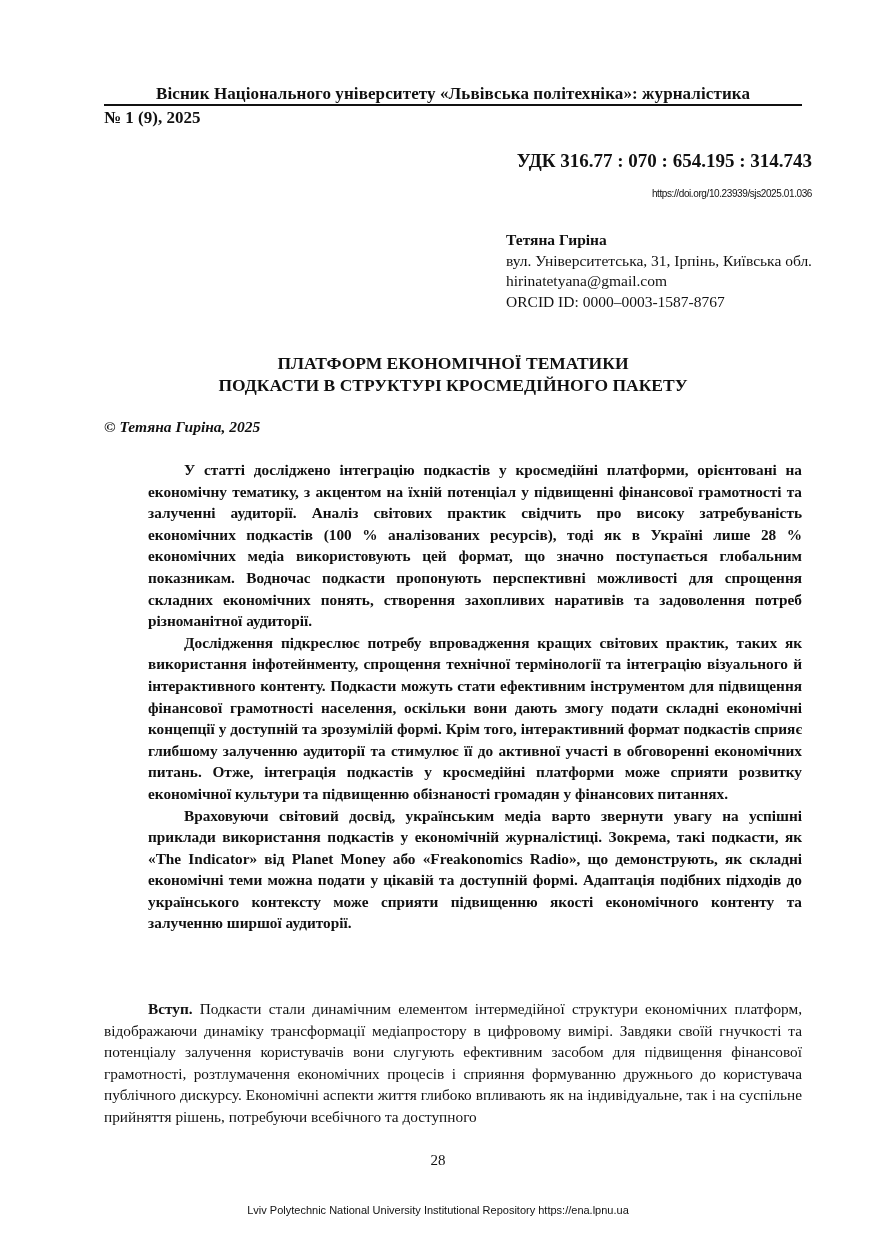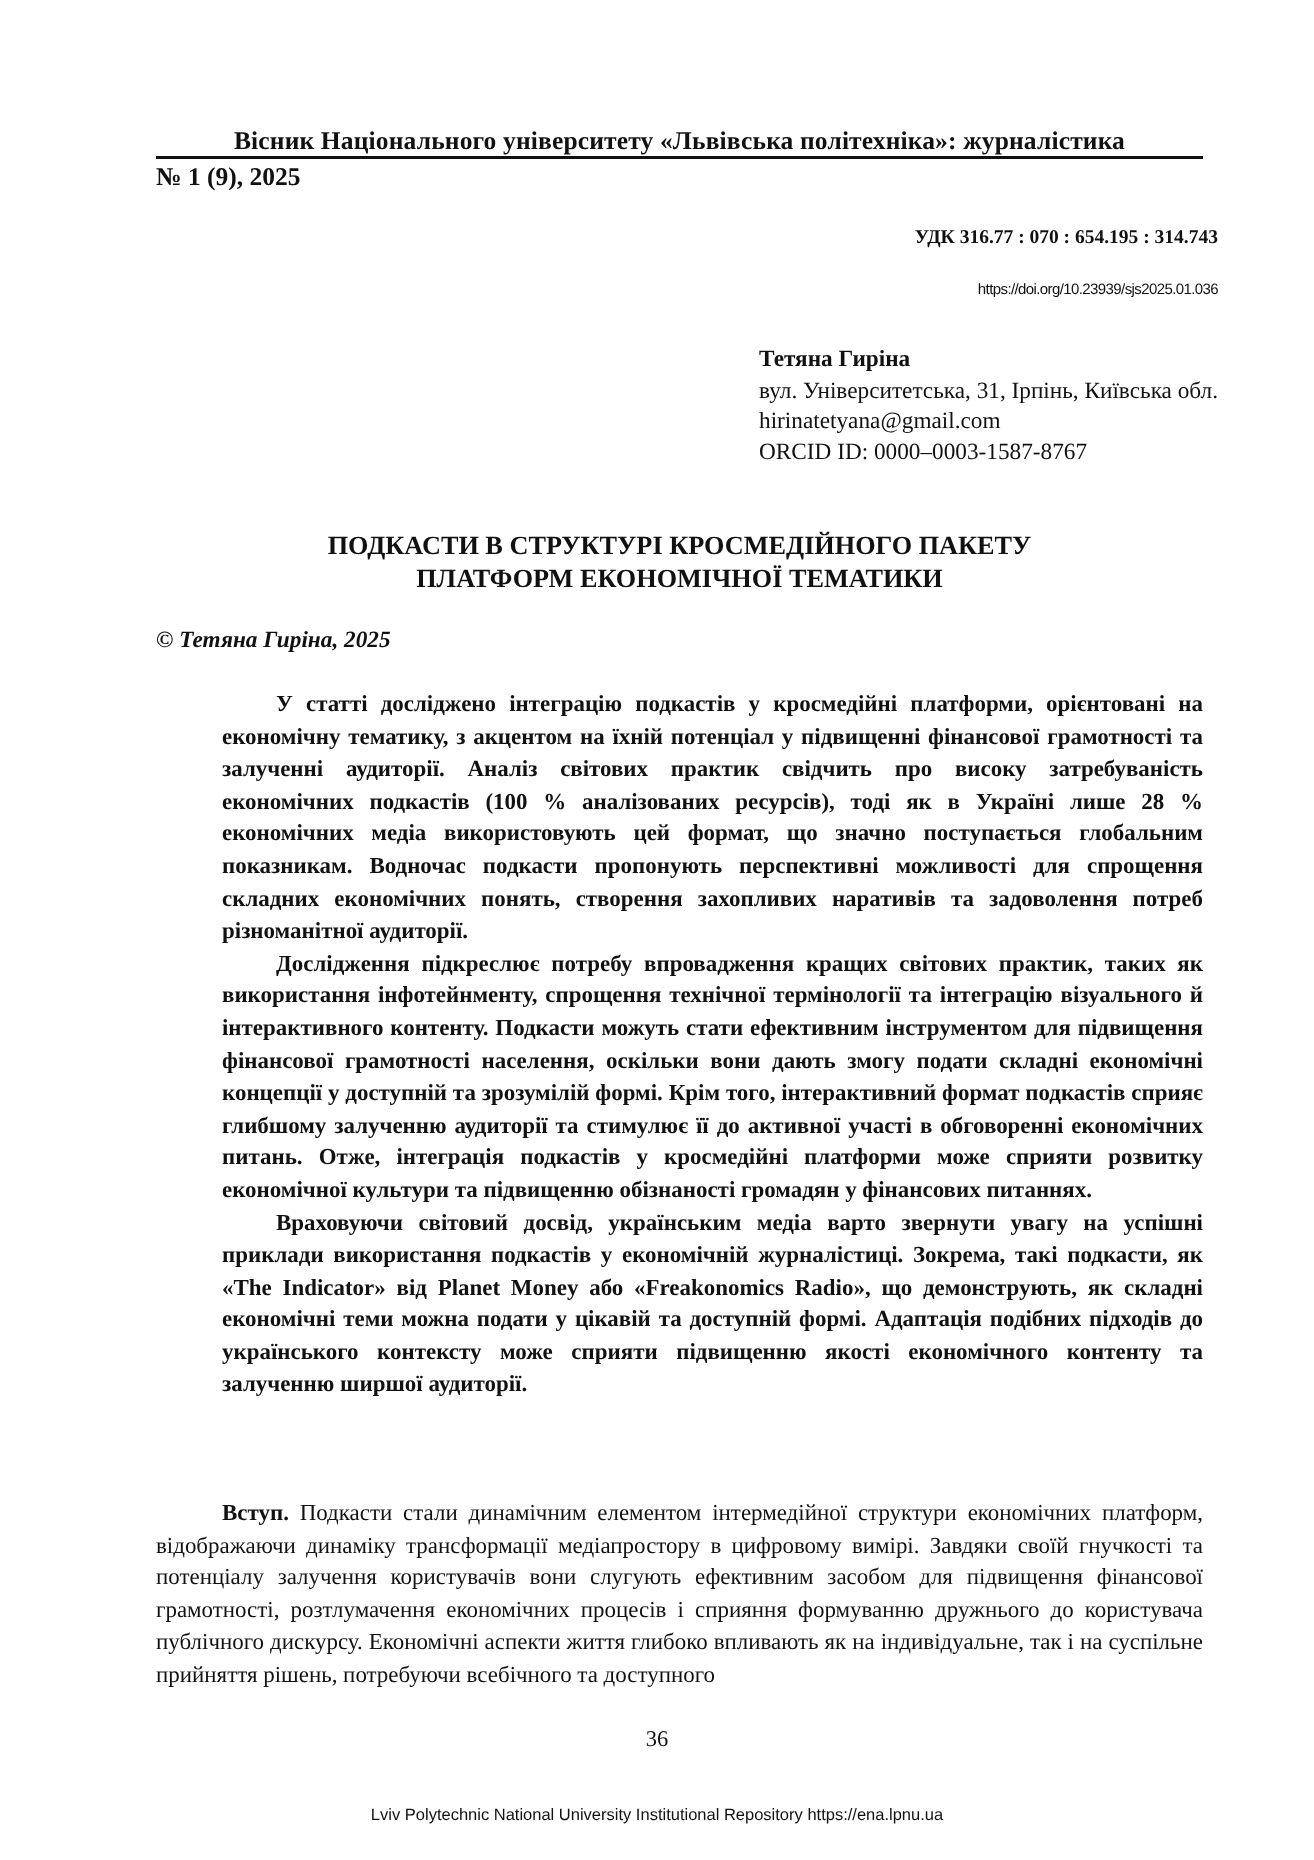--- a/index.html
+++ b/index.html
@@ -3,21 +3,21 @@
   <meta charset="utf-8">
   <style>
     html, body { margin: 0; padding: 0; background: #ffffff; }
     body { width: 876px; height: 1240px; position: relative; overflow: hidden; color: #111; font-family: "Liberation Serif", serif; }
     .page { position: absolute; left: 0; top: 0; width: 876px; height: 1240px; padding-left: 12px; }
 
     .journal-header { position: absolute; left: 104px; top: 84px; width: 698px; text-align: center; font-weight: bold; font-size: 17px; letter-spacing: 0.1px; }
     .header-rule { position: absolute; left: 104px; top: 104px; width: 698px; height: 0; border-top: 2px solid #111; }
     .issue { position: absolute; left: 104px; top: 108px; font-weight: bold; font-size: 17px; }
 
-    .udk { position: absolute; right: 76px; top: 150px; font-weight: bold; font-size: 13px; text-align: right; }
+    .udk { position: absolute; right: 76px; top: 150px; font-weight: bold; font-size: 19px; text-align: right; }
     .doi { position: absolute; right: 76px; top: 188px; font-size: 10px; text-align: right; font-family: "Liberation Sans Narrow", "Liberation Sans", sans-serif; letter-spacing: -0.4px; }
 
     .author-block { position: absolute; right: 76px; top: 230px; font-size: 15.5px; line-height: 20.5px; }
     .author-name { font-weight: bold; }
 
     .title { position: absolute; left: 104px; top: 352px; width: 698px; text-align: center; font-weight: bold; font-size: 17.5px; line-height: 22px; }
 
     .copyright { position: absolute; left: 104px; top: 418px; font-style: italic; font-size: 15.5px; font-weight: bold; }
 
     .abstract { position: absolute; left: 148px; top: 459px; width: 654px; font-weight: bold; font-size: 15.3px; line-height: 21.6px; text-align: justify; }
@@ -43,32 +43,32 @@
   <div class="doi">https://doi.org/10.23939/sjs2025.01.036</div>
 
   <div class="author-block">
     <div class="author-name">Тетяна Гиріна</div>
     <div>вул. Університетська, 31, Ірпінь, Київська обл.</div>
     <div>hirinatetyana@gmail.com</div>
     <div>ORCID ID: 0000–0003-1587-8767</div>
   </div>
 
   <div class="title">
+    <div>ПЛАТФОРМ ЕКОНОМІЧНОЇ ТЕМАТИКИ</div>
     <div>ПОДКАСТИ В СТРУКТУРІ КРОСМЕДІЙНОГО ПАКЕТУ</div>
-    <div>ПЛАТФОРМ ЕКОНОМІЧНОЇ ТЕМАТИКИ</div>
   </div>
 
   <div class="copyright">© Тетяна Гиріна, 2025</div>
 
   <div class="abstract">
     <p>У статті досліджено інтеграцію подкастів у кросмедійні платформи, орієнтовані на економічну тематику, з акцентом на їхній потенціал у підвищенні фінансової грамотності та залученні аудиторії. Аналіз світових практик свідчить про високу затребуваність економічних подкастів (100 % аналізованих ресурсів), тоді як в Україні лише 28 % економічних медіа використовують цей формат, що значно поступається глобальним показникам. Водночас подкасти пропонують перспективні можливості для спрощення складних економічних понять, створення захопливих наративів та задоволення потреб різноманітної аудиторії.</p>
     <p>Дослідження підкреслює потребу впровадження кращих світових практик, таких як використання інфотейнменту, спрощення технічної термінології та інтеграцію візуального й інтерактивного контенту. Подкасти можуть стати ефективним інструментом для підвищення фінансової грамотності населення, оскільки вони дають змогу подати складні економічні концепції у доступній та зрозумілій формі. Крім того, інтерактивний формат подкастів сприяє глибшому залученню аудиторії та стимулює її до активної участі в обговоренні економічних питань. Отже, інтеграція подкастів у кросмедійні платформи може сприяти розвитку економічної культури та підвищенню обізнаності громадян у фінансових питаннях.</p>
     <p>Враховуючи світовий досвід, українським медіа варто звернути увагу на успішні приклади використання подкастів у економічній журналістиці. Зокрема, такі подкасти, як «The Indicator» від Planet Money або «Freakonomics Radio», що демонструють, як складні економічні теми можна подати у цікавій та доступній формі. Адаптація подібних підходів до українського контексту може сприяти підвищенню якості економічного контенту та залученню ширшої аудиторії.</p>
   </div>
 
   <div class="intro">
     <p><span class="lead">Вступ.</span><span> Подкасти стали динамічним елементом інтермедійної структури економічних платформ, відображаючи динаміку трансформації медіапростору в цифровому вимірі. Завдяки своїй гнучкості та потенціалу залучення користувачів вони слугують ефективним засобом для підвищення фінансової грамотності, розтлумачення економічних процесів і сприяння формуванню дружнього до користувача публічного дискурсу. Економічні аспекти життя глибоко впливають як на індивідуальне, так і на суспільне прийняття рішень, потребуючи всебічного та доступного</span></p>
   </div>
 
-  <div class="page-number">36</div>
+  <div class="page-number">28</div>
   <div class="repo-footer">Lviv Polytechnic National University Institutional Repository https://ena.lpnu.ua</div>
 
 </div>
 
 </body></html>

